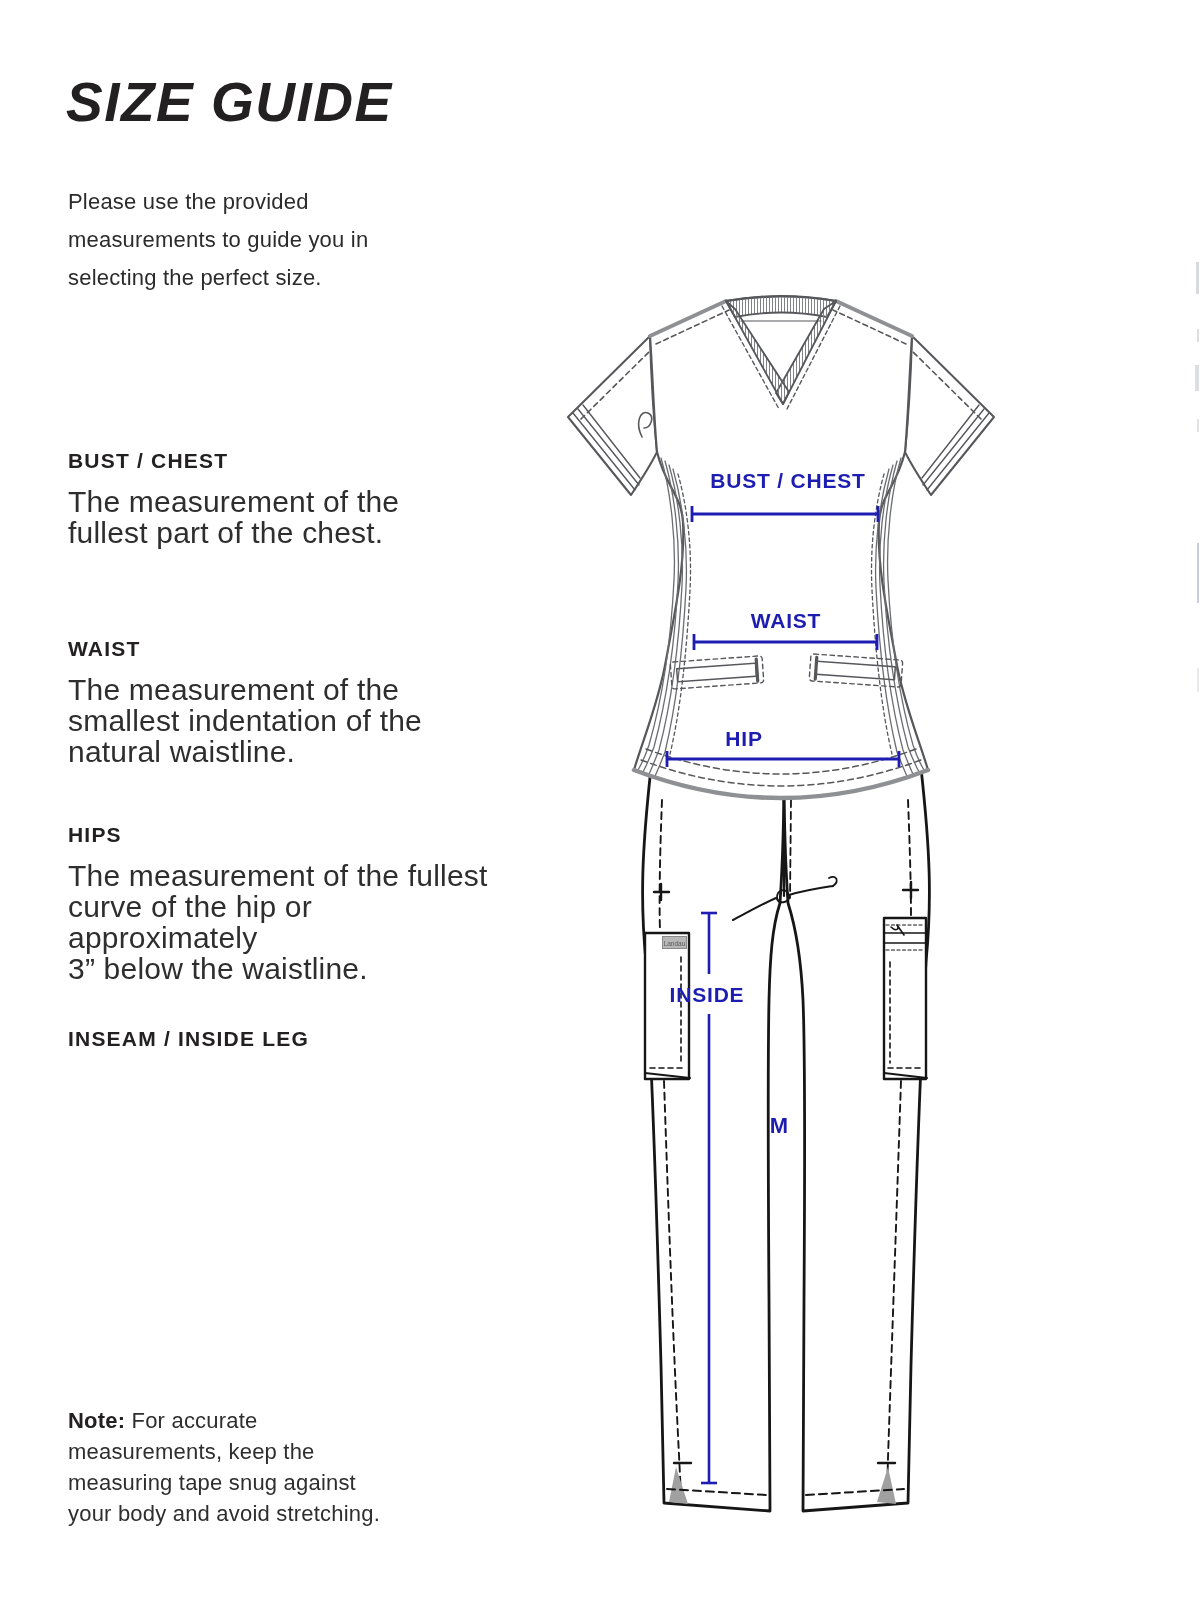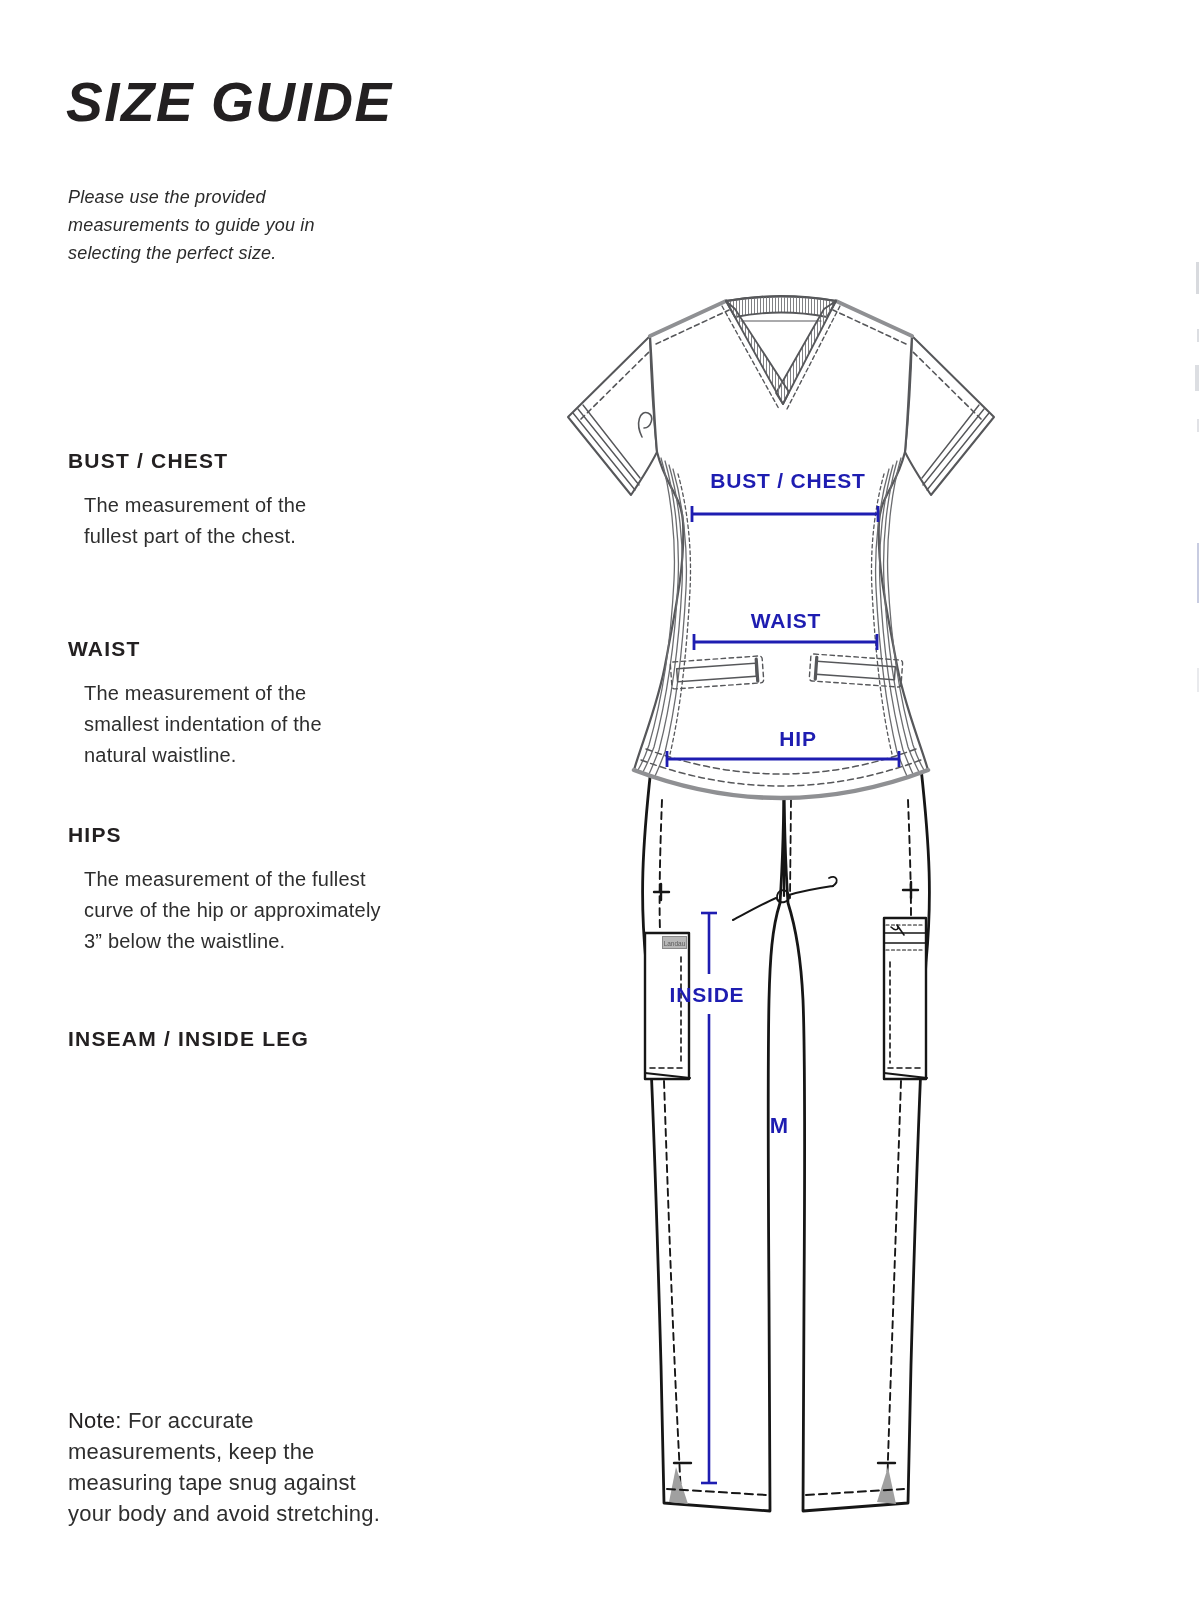--- a/index.html
+++ b/index.html
@@ -7,37 +7,37 @@
     width:1200px;height:1600px;background:#ffffff;position:relative;overflow:hidden;
     font-family:"Liberation Sans","DejaVu Sans",sans-serif;
     -webkit-font-smoothing:antialiased;
   }
   .abs{position:absolute;}
   .page-title{
     left:66px;top:72px;font-size:55px;line-height:60px;font-weight:800;
     letter-spacing:1.5px;color:#232021;font-style:italic;
   }
   .intro{
-    left:68px;top:183px;font-size:18px;line-height:28px;color:#2b2b2b;
-    white-space:pre-line;letter-spacing:0.2px;font-style:italic;
+    left:68px;top:183px;font-size:22px;line-height:38px;color:#2b2b2b;
+    white-space:pre-line;letter-spacing:0.2px;
   }
   .sec{left:68px;width:440px;}
   .sec h3{
     margin:0 0 12px 0;font-size:21px;font-weight:bold;letter-spacing:1.2px;
     color:#232021;line-height:26px;
   }
   .sec p{
-    margin:16px;font-size:20px;line-height:31px;color:#2e2e2e;white-space:pre-line;
+    margin:0;font-size:30px;line-height:31px;color:#2e2e2e;white-space:pre-line;
     letter-spacing:0.2px;
   }
   .note{
     left:68px;top:1374px;width:400px;font-size:22px;line-height:31px;color:#2e2e2e;
     white-space:pre-line;letter-spacing:0.2px;
   }
-  .note b{font-weight:normal;color:#232021;}
+  .note b{font-weight:bold;color:#232021;}
   .diagram-svg{left:0;top:0;pointer-events:none;}
   .blue-label{
     color:#1E1DB1;font-weight:bold;font-size:21px;letter-spacing:0.8px;
     transform:translateX(-50%);white-space:nowrap;
   }
   .size-label{font-size:22px;letter-spacing:0;}
   .brand-tag{
     left:662px;top:936px;width:25px;height:13px;background:#b7b7b7;
     font-size:6.5px;line-height:13px;text-align:center;color:#5a5a5a;
     border:0.5px solid #8a8a8a;box-sizing:border-box;overflow:hidden;
@@ -235,21 +235,21 @@
     <path d="M667,751 V767"></path>
       <path d="M899,751 V767"></path>
     <path d="M709,913 V974 M709,1014 V1483" stroke-width="2.6"></path>
     <path d="M701,913 H717" stroke-width="2.6"></path>
     <path d="M701,1483 H717" stroke-width="2.6"></path>
   </g>
 </svg>
 
 <div class="abs blue-label" style="left:788px;top:469px">BUST / CHEST</div>
 <div class="abs blue-label" style="left:786px;top:609px">WAIST</div>
-<div class="abs blue-label" style="left:798px;top:727px">HIP</div>
+<div class="abs blue-label" style="left:744px;top:727px">HIP</div>
 <div class="abs blue-label" style="left:707px;top:983px">INSIDE</div>
 <div class="abs blue-label size-label" style="left:779px;top:1113px">M</div>
 <div class="abs brand-tag">Landau</div>
 
 <div class="abs edge-mark" style="left:1196px;top:262px;width:3px;height:32px;opacity:.45"></div>
 <div class="abs edge-mark" style="left:1197px;top:329px;width:2px;height:13px;opacity:.4"></div>
 <div class="abs edge-mark" style="left:1195px;top:365px;width:4px;height:26px;opacity:.4"></div>
 <div class="abs edge-mark" style="left:1197px;top:419px;width:2px;height:13px;opacity:.35"></div>
 <div class="abs" style="left:1197px;top:543px;width:2px;height:60px;background:#9aa2c9;opacity:.55"></div>
 <div class="abs edge-mark" style="left:1197px;top:668px;width:2px;height:24px;opacity:.25"></div>

